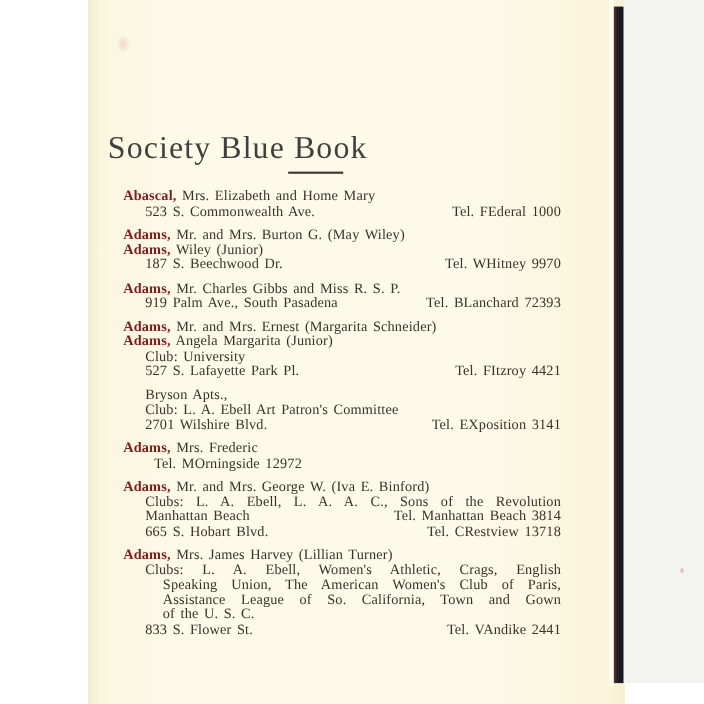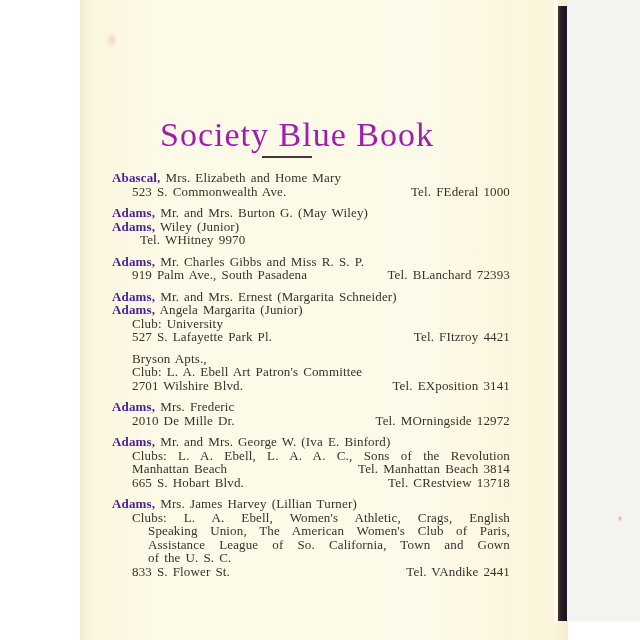--- a/index.html
+++ b/index.html
@@ -31,42 +31,42 @@
     position:absolute;left:103px;top:28px;width:18px;height:24px;border-radius:50%;
     background:radial-gradient(closest-side,rgba(226,130,140,0.28),rgba(226,130,140,0) 70%);
   }
   .smudge2{
     position:absolute;left:617px;top:514px;width:6px;height:9px;border-radius:50%;
     background:radial-gradient(closest-side,rgba(224,90,105,0.55),rgba(224,90,105,0) 75%);
   }
   .page-title{
     position:absolute;top:116px;left:112px;width:398px;
     transform:translateX(-14px);
-    text-align:center;font-size:34px;line-height:38px;
-    color:#a21caf;letter-spacing:1px;
+    font-size:29px;line-height:38px;
+    color:#404040;letter-spacing:1px;
   }
   .title-rule{
     position:absolute;top:156px;left:262px;width:50px;height:2px;
     background:#413a31;
   }
   .content{
     position:absolute;left:112px;top:171px;width:398px;
     font-size:13px;color:#39322a;
     word-spacing:1.6px;letter-spacing:0.15px;
   }
   .entry{margin:0 0 8px 0;}
   .line{
     display:flex;justify-content:space-between;align-items:baseline;
     line-height:13.5px;white-space:nowrap;
   }
   .line .t{flex:1 1 auto;min-width:0;}
   .line .tel{flex:0 0 auto;padding-left:8px;}
   .lvl1{padding-left:20px;font-family:Liberation Serif, serif;}
   .lvl2{padding-left:36px;}
-  .b{font-weight:700;color:#4c1d95;}
+  .b{font-weight:700;color:#7f1d1d;}
   .spread .t{text-align:justify;text-align-last:justify;}
 </style>
 </head>
 <body>
 
 <div class="photo">
   <div class="paper"></div>
   <div class="paper-edge-highlight"></div>
   <div class="spine"></div>
   <div class="outer-right"></div>
@@ -89,20 +89,21 @@
     </div>
 
     <div class="entry">
       <div class="line lvl0">
         <span class="t"><span class="b">Adams,</span><span> Mr. and Mrs. Burton G. (May Wiley)</span></span>
       </div>
       <div class="line lvl0">
         <span class="t"><span class="b">Adams,</span><span> Wiley (Junior)</span></span>
       </div>
       <div class="line lvl1">
+        <span class="t">187 S. Beechwood Dr.</span>
         <span class="tel">Tel. WHitney 9970</span>
       </div>
     </div>
 
     <div class="entry">
       <div class="line lvl0">
         <span class="t"><span class="b">Adams,</span><span> Mr. Charles Gibbs and Miss R. S. P.</span></span>
       </div>
       <div class="line lvl1">
         <span class="t">919 Palm Ave., South Pasadena</span>
@@ -137,21 +138,20 @@
         <span class="t">2701 Wilshire Blvd.</span>
         <span class="tel">Tel. EXposition 3141</span>
       </div>
     </div>
 
     <div class="entry">
       <div class="line lvl0">
         <span class="t"><span class="b">Adams,</span><span> Mrs. Frederic</span></span>
       </div>
       <div class="line lvl1">
-        <span class="t">2010 De Mille Dr.</span>
         <span class="tel">Tel. MOrningside 12972</span>
       </div>
     </div>
 
     <div class="entry">
       <div class="line lvl0">
         <span class="t"><span class="b">Adams,</span><span> Mr. and Mrs. George W. (Iva E. Binford)</span></span>
       </div>
       <div class="line lvl1 spread">
         <span class="t">Clubs: L. A. Ebell, L. A. A. C., Sons of the Revolution</span>

